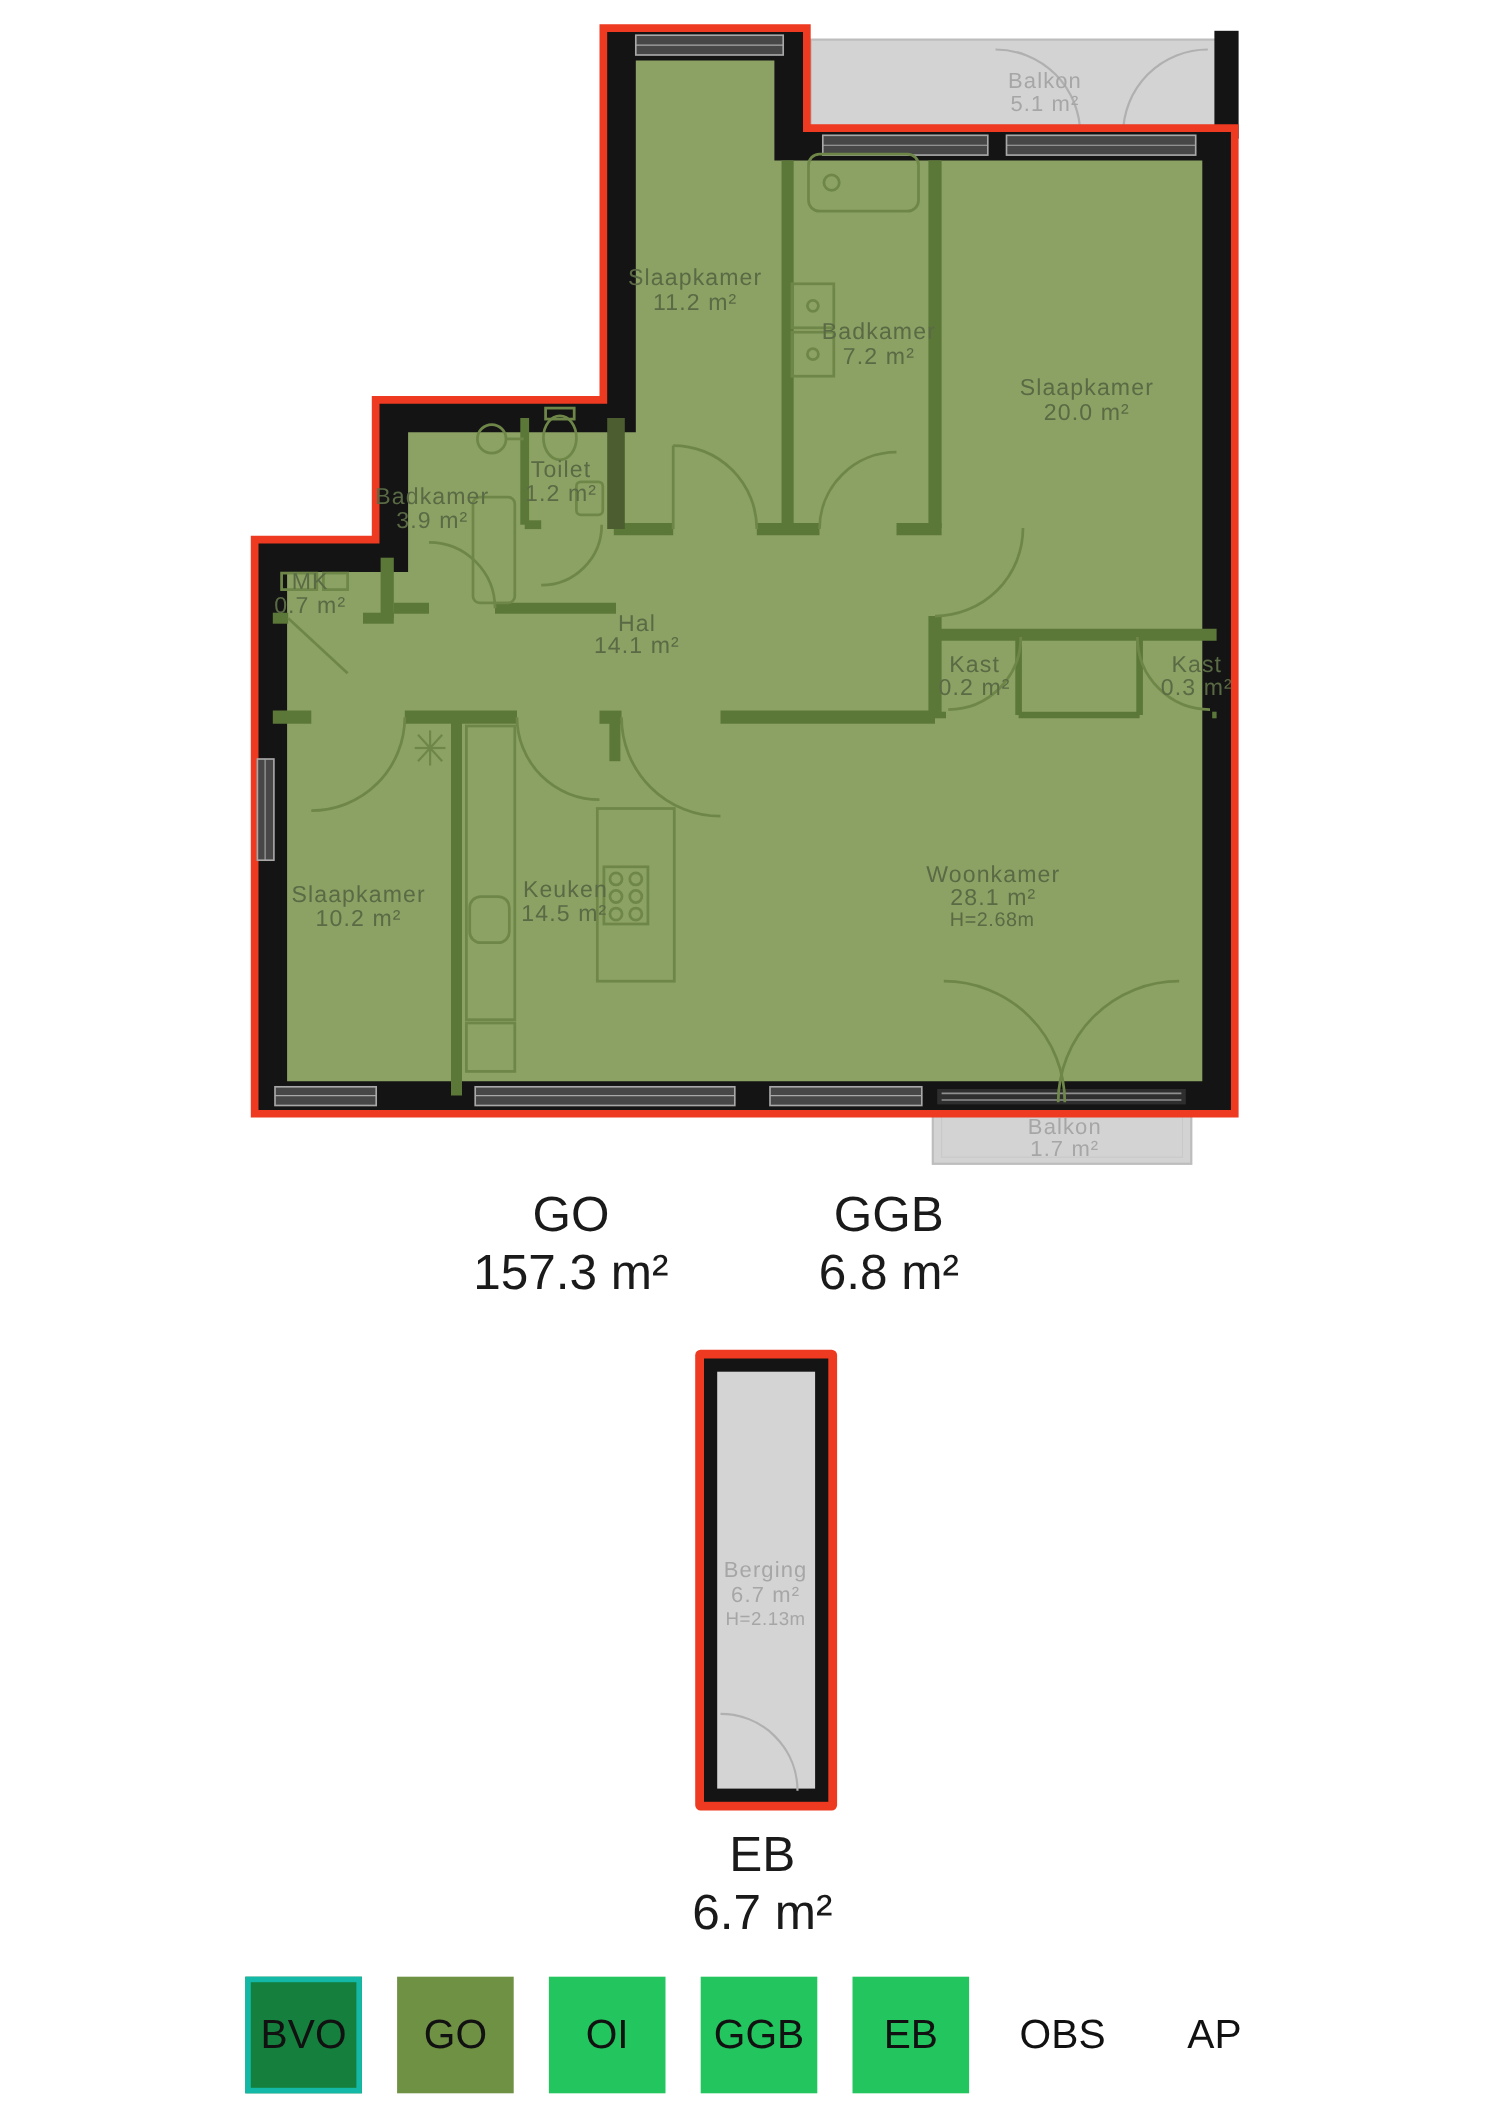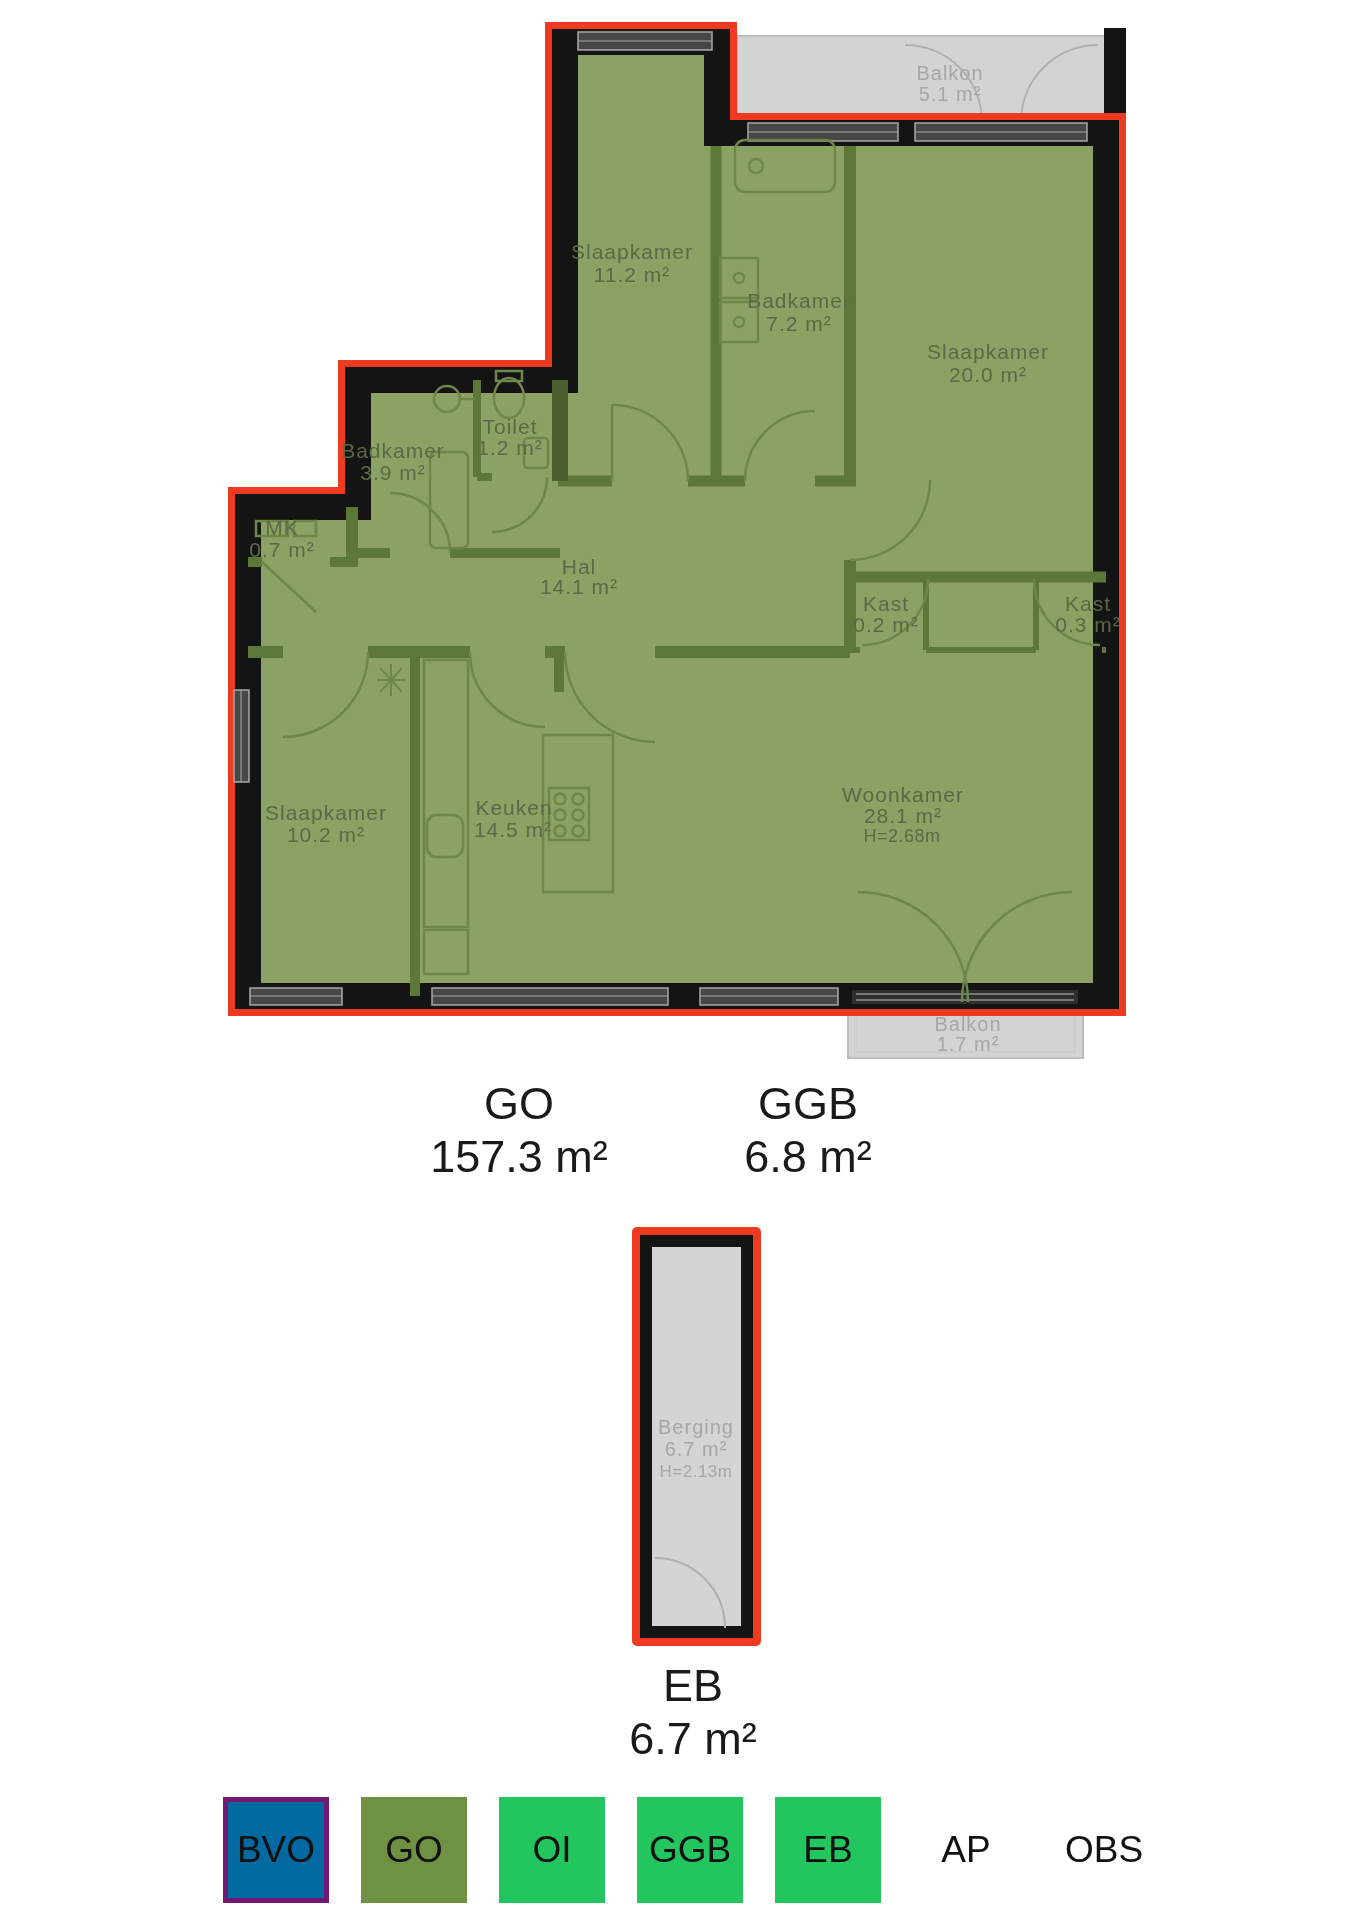--- a/index.html
+++ b/index.html
@@ -18,21 +18,21 @@
   .arc-gray{stroke:#b0b0b0;fill:none;stroke-width:2;}
   .balc{fill:#d3d3d3;stroke:#bdbdbd;stroke-width:2;}
   .win{fill:#474747;stroke:#a8a8a8;stroke-width:1.5;}
   .winline{stroke:#a8a8a8;stroke-width:1;}
 
   .area-label{position:absolute;width:300px;text-align:center;color:#1a1a1a;
               font-size:45px;line-height:1.17;}
   .legend{position:absolute;left:223px;top:1797px;display:flex;gap:32px;}
   .legend-item{width:106px;height:106px;display:flex;align-items:center;
                justify-content:center;font-size:37px;color:#111;box-sizing:border-box;}
-  .legend-item.bvo{background:#0369a1;border:5px solid #701a75;}
+  .legend-item.bvo{background:#15803d;border:5px solid #14b8a6;}
   .legend-item.go{background:#6f9144;}
   .legend-item.gray{background:#22c55e;}
   .legend-item.none{background:transparent;}
 </style>
 </head>
 <body>
 
 <svg width="1358" height="1920" viewBox="0 0 1358 1920">
 
   <g>
@@ -213,15 +213,15 @@
   <div>EB</div>
   <div>6.7 m²</div>
 </div>
 
 <div class="legend">
   <div class="legend-item bvo">BVO</div>
   <div class="legend-item go">GO</div>
   <div class="legend-item gray">OI</div>
   <div class="legend-item gray">GGB</div>
   <div class="legend-item gray">EB</div>
+  <div class="legend-item none">OBS</div>
   <div class="legend-item none">AP</div>
-  <div class="legend-item none">OBS</div>
 </div>
 
 </body></html>

